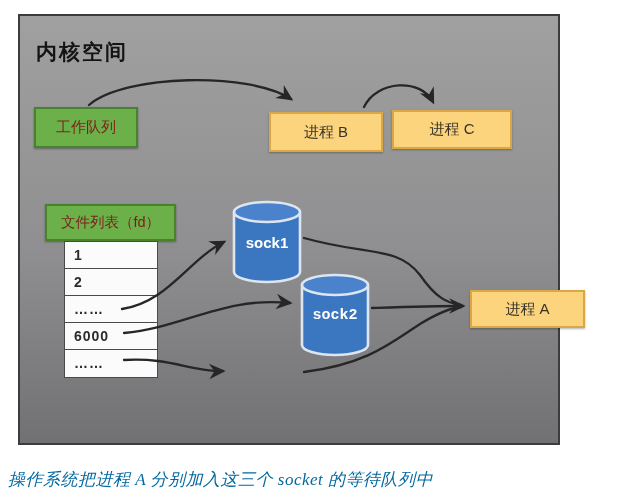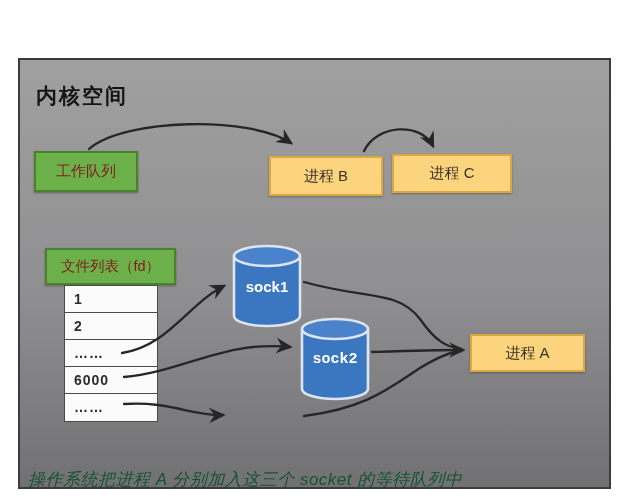--- a/index.html
+++ b/index.html
@@ -2,24 +2,23 @@
 <html><head>
 <meta charset="utf-8">
 <style>
   html,body{margin:0;padding:0;}
   body{
     width:640px;height:503px;position:relative;background:#ffffff;
     font-family:"Liberation Sans","DejaVu Sans",sans-serif;
     overflow:hidden;
   }
   .panel{
-    position:absolute;left:18px;top:14px;width:593px;height:431px;
+    position:absolute;left:18px;top:14px;width:542px;height:431px;
     box-sizing:border-box;border:2px solid #3c3c3c;
     background:linear-gradient(180deg,#a0a0a0 0%,#8f8f91 55%,#717173 100%);
-    margin-top:44px;
   }
   .panel-title{
     position:absolute;left:16px;top:22px;
     font-size:21px;font-weight:bold;color:#141414;letter-spacing:2px;
   }
   .box{
     position:absolute;box-sizing:border-box;
     display:flex;align-items:center;justify-content:center;
     font-size:15px;white-space:nowrap;
   }
@@ -55,22 +54,22 @@
   .cylinder svg{position:absolute;left:0;top:0;}
   .cyl-label{
     position:absolute;left:0;top:34px;width:100%;text-align:center;
     color:#ffffff;font-size:15px;font-weight:bold;z-index:2;
   }
   #arrows{
     position:absolute;left:0;top:0;width:589px;height:427px;
     z-index:5;pointer-events:none;
   }
   .caption{
-    position:absolute;left:28px;top:468px;width:600px;
-    font-size:17px;font-style:italic;color:#14532d;letter-spacing:0.5px;
+    position:absolute;left:8px;top:468px;width:600px;
+    font-size:17px;font-style:italic;color:#0369a1;letter-spacing:0.5px;font-family:Liberation Serif, serif;
   }
 </style>
 </head>
 <body>
 
 <div class="panel">
 
   <div class="panel-title">内核空间</div>
 
   <div class="box box-green" id="work-queue">

